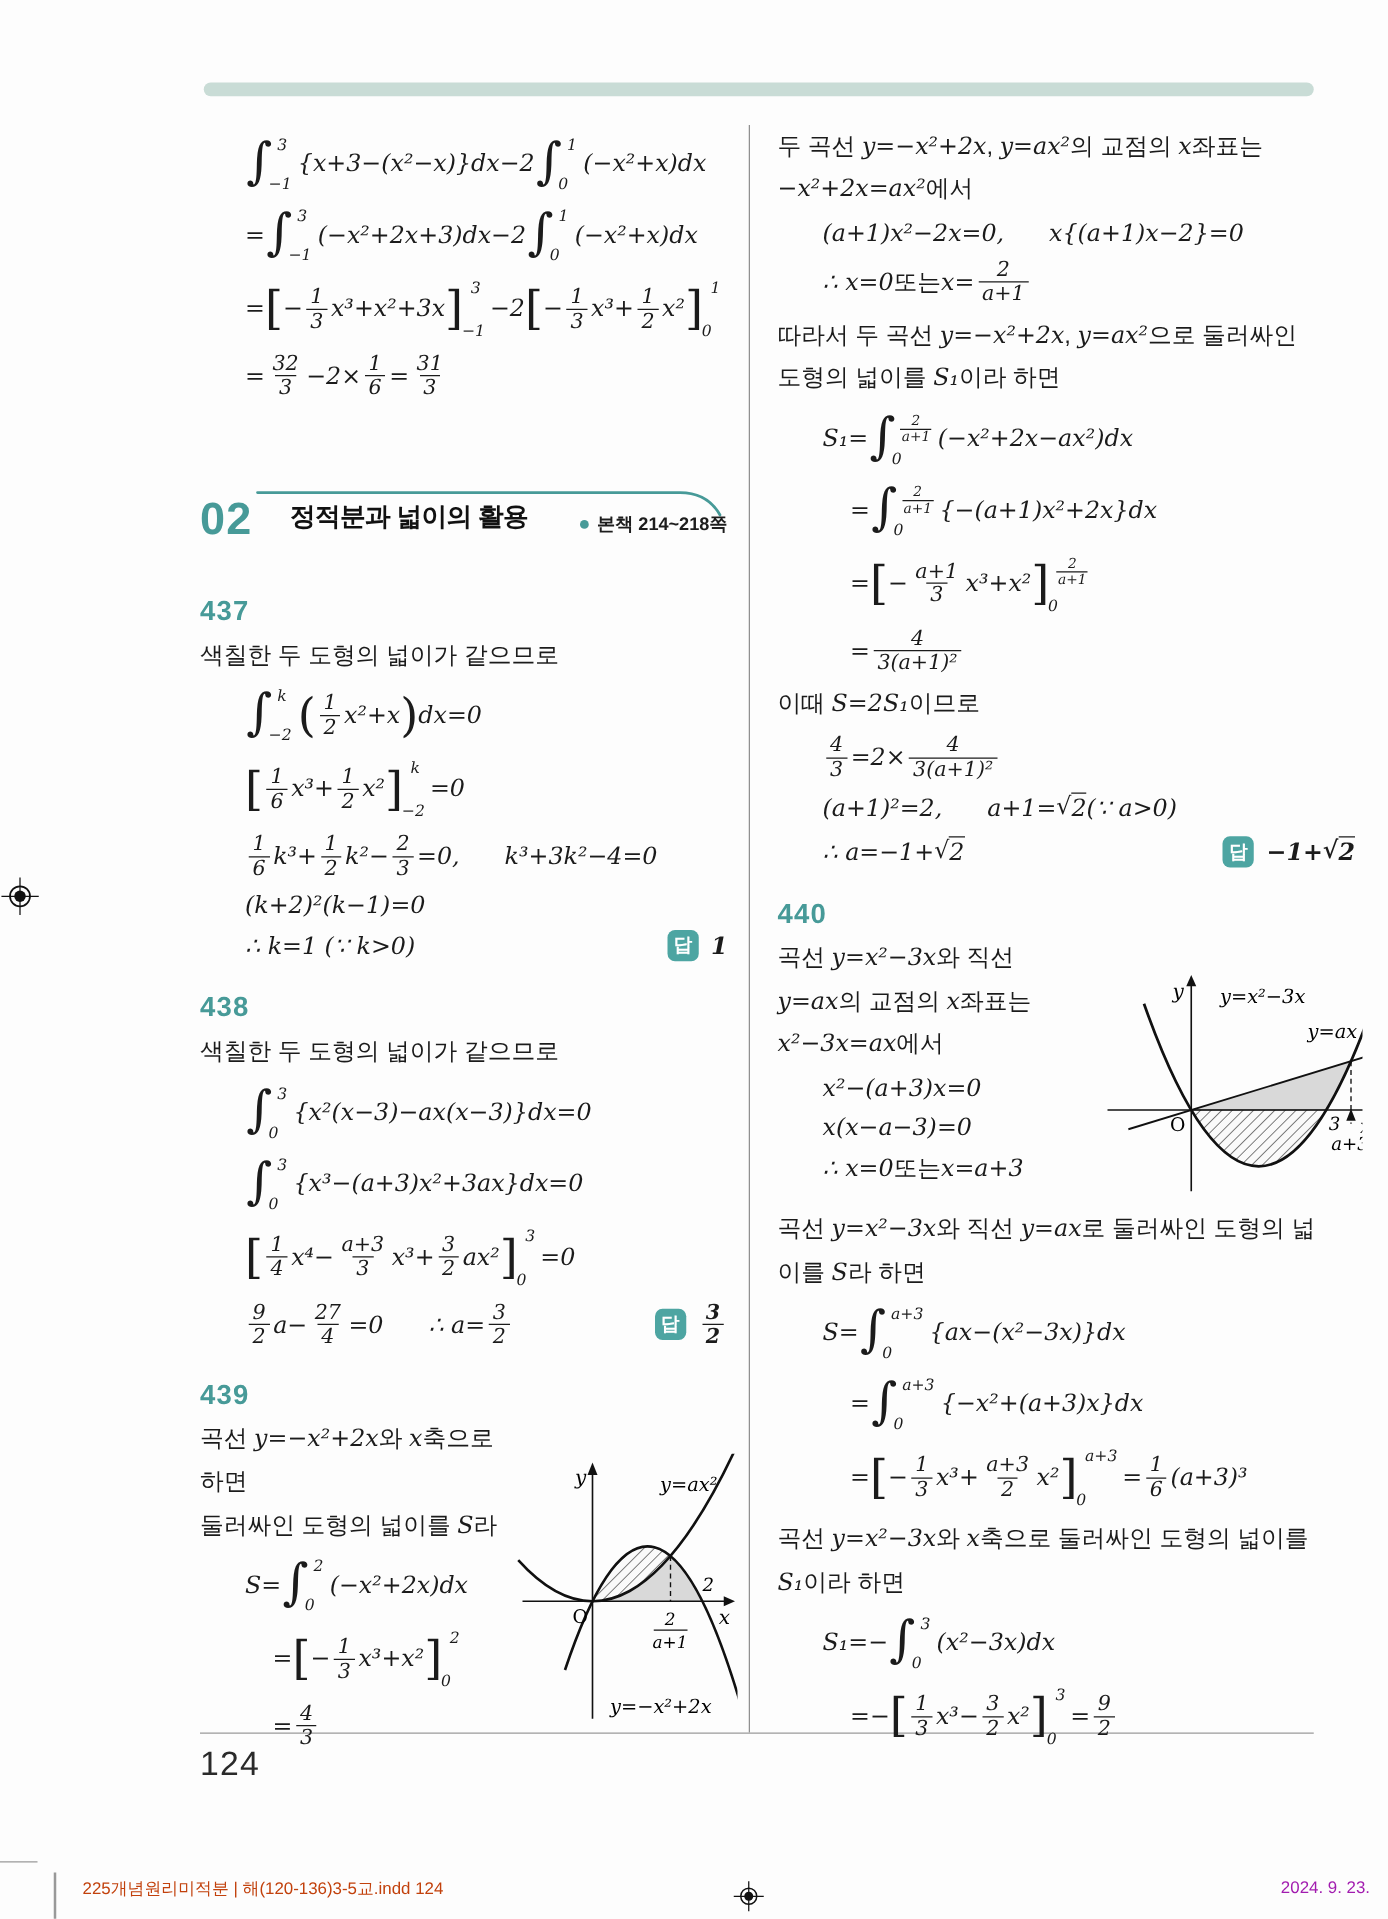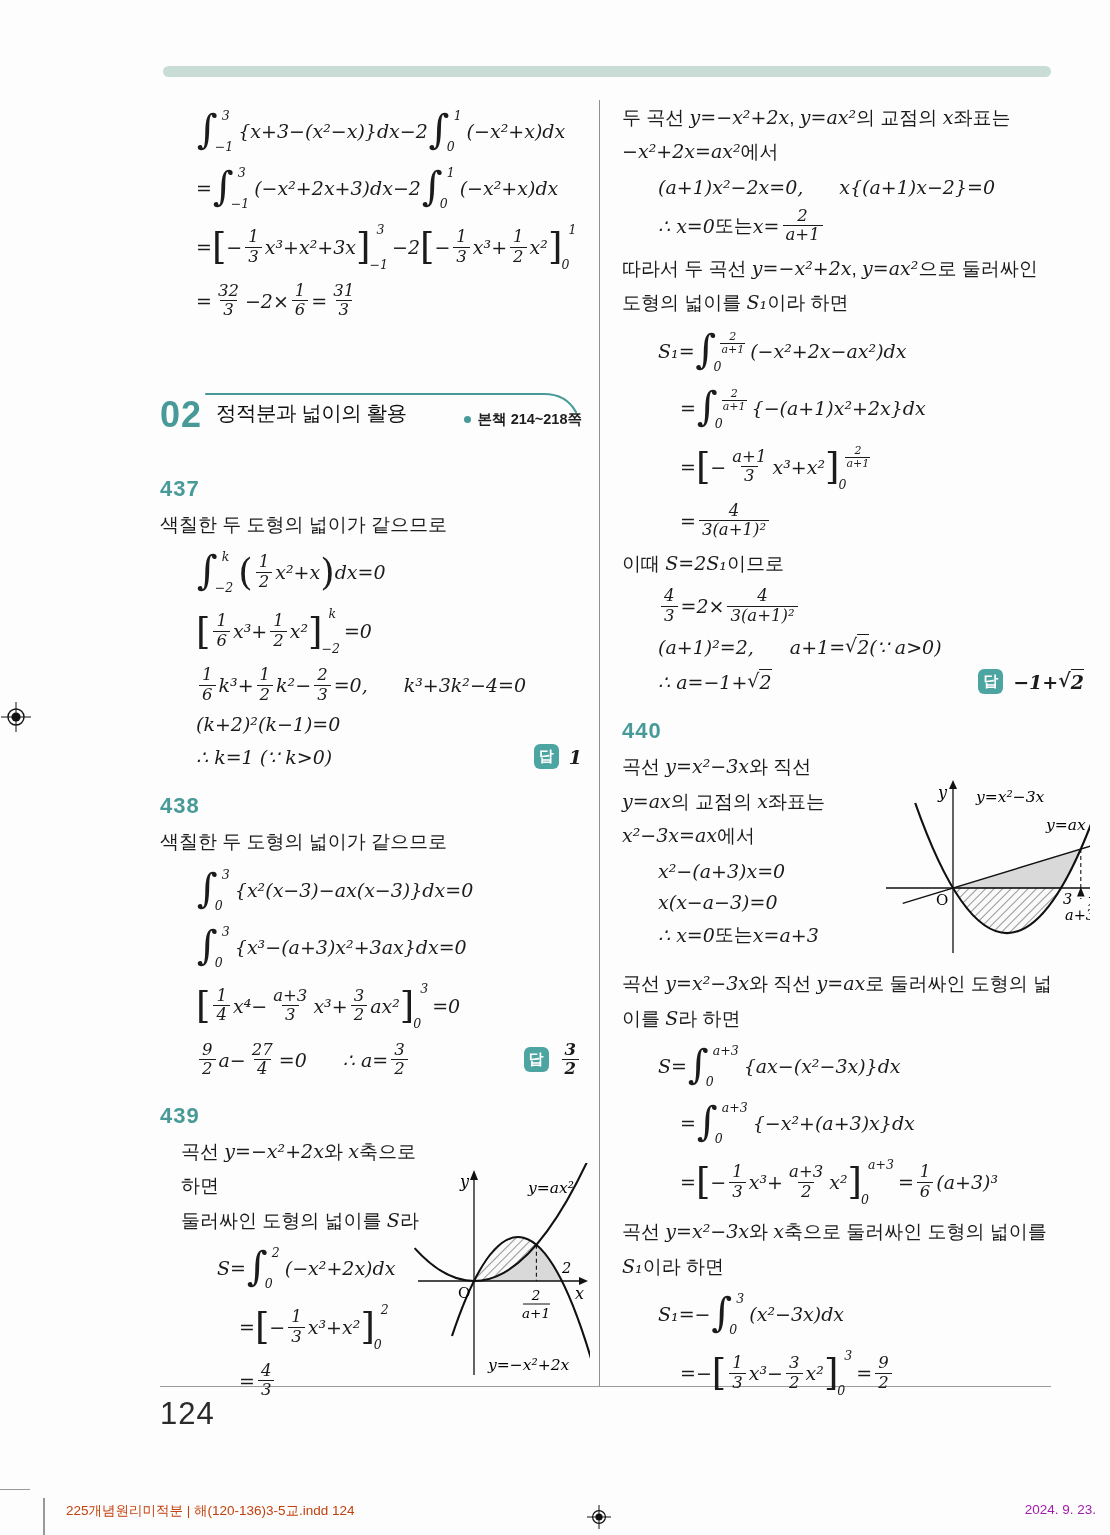--- a/index.html
+++ b/index.html
@@ -43,35 +43,35 @@
   .ansr{margin-left:auto;display:inline-flex;align-items:center;font-weight:700;}
   .abadge{width:25px;height:25px;border-radius:6px;background:#4da5a2;color:#fff;display:inline-flex;align-items:center;
           justify-content:center;font-size:15px;font-weight:700;margin-right:10px;font-family:"Liberation Sans",sans-serif;}
   .ansv{display:inline-flex;align-items:center;font-family:"DejaVu Serif",serif;}
   .ansr .mt,.ansr .num,.ansr .den{font-weight:700;}
 
   
   .sec-head{position:relative;margin-top:74px;height:58px;}
   .sec-arc{position:absolute;left:44px;top:-10px;}
   .sec-num{color:var(--accent);font-size:36px;font-weight:800;letter-spacing:1px;}
-  .sec-title{font-size:20.5px;font-weight:400;margin-left:14px;color:#111;vertical-align:7px;letter-spacing:-0.5px;}
+  .sec-title{font-size:20.5px;font-weight:700;margin-left:30px;color:#111;vertical-align:7px;letter-spacing:-0.5px;}
   .sec-ref{position:absolute;right:0;top:16px;font-size:14.5px;color:#1d1d1d;display:flex;align-items:center;font-weight:600;}
   .sec-ref .dot{width:7px;height:7px;border-radius:50%;background:var(--accent);margin-right:7px;}
   .pnum{color:var(--accent);font-size:22px;font-weight:800;letter-spacing:1px;margin:24px 0 8px;}
 
   
-  .wrap439{position:relative;margin-left:21px;}
+  .wrap439{position:relative;}
   .wrap439 .txts{width:250px;}
   .g439{position:absolute;right:-8px;top:26px;}
   .wrap440{position:relative;min-height:212px;}
   .wrap440 .txts{width:240px;}
   .g440{position:absolute;right:-6px;top:26px;}
 
   
-  .pagenum{position:absolute;left:160px;top:1396px;font-size:31px;font-weight:500;color:#2a2a2a;letter-spacing:1px;}
+  .pagenum{position:absolute;left:160px;top:1396px;font-size:27px;font-weight:500;color:#2a2a2a;letter-spacing:1px;}
   .footer-left{position:absolute;left:66px;top:1502px;font-size:13.5px;color:#c2410c;}
   .footer-right{position:absolute;right:14px;top:1502px;font-size:13.5px;color:#a21caf;}
   .regmark-left{position:absolute;left:1px;top:700px;}
   .regmark-bottom{position:absolute;left:586px;top:1504px;}
   .crop-h{position:absolute;left:0;top:1489px;width:30px;height:1px;background:#999;}
   .crop-v{position:absolute;left:43px;top:1498px;width:2px;height:37px;background:#999;}
   svg text{font-family:"DejaVu Serif",serif;}
 </style>
 </head>
 <body>

